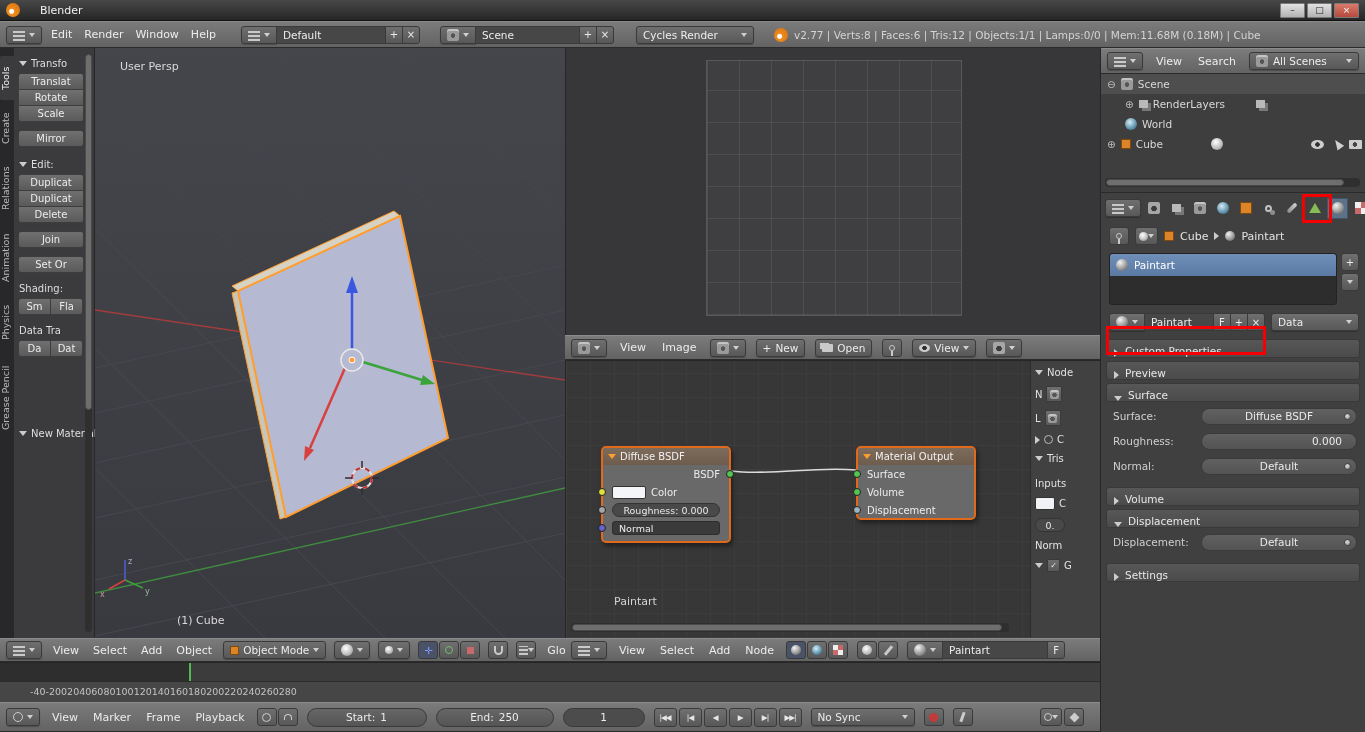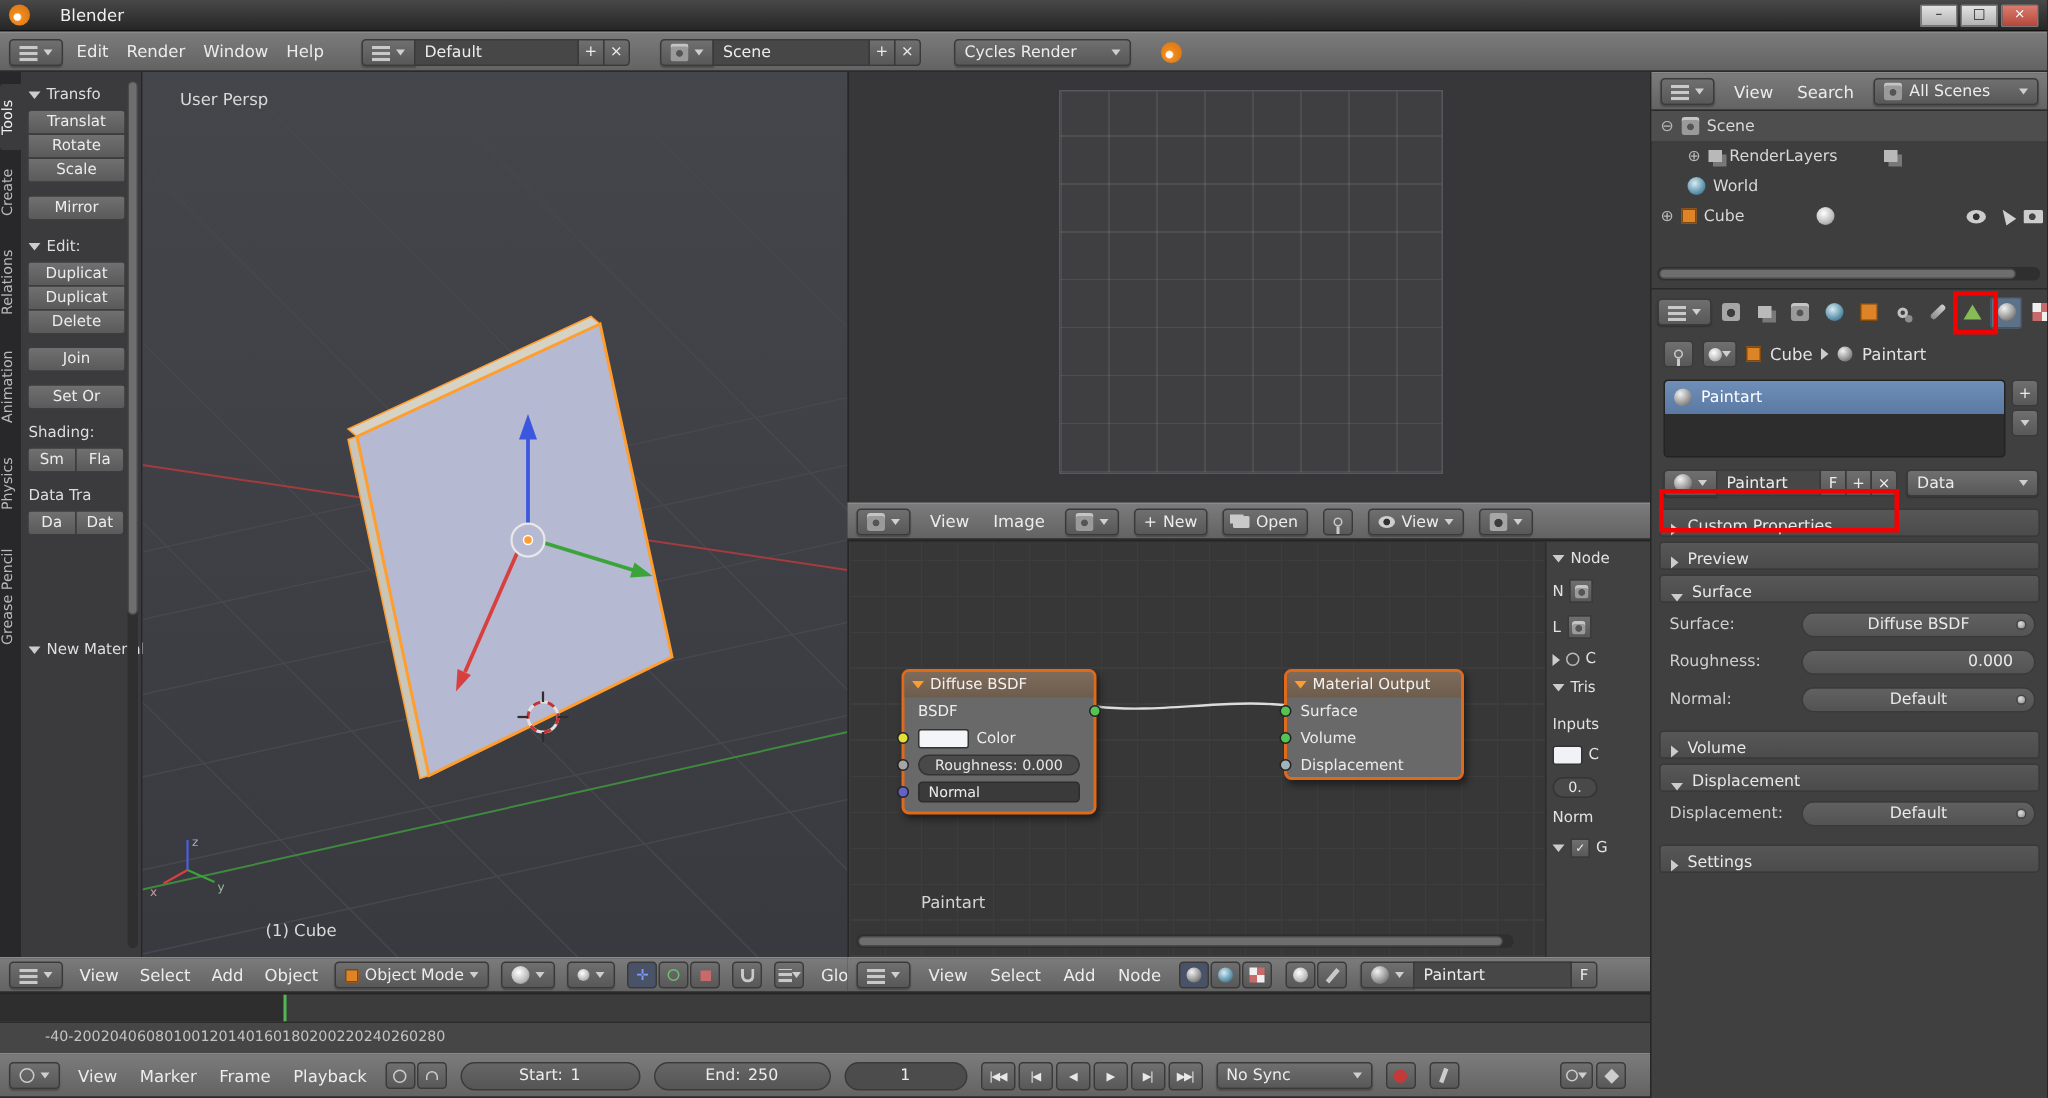--- a/index.html
+++ b/index.html
@@ -137,20 +137,21 @@
         </span>
       <span class="field" style="width:105px;margin-left:-1px">Scene</span>
       <span class="sq" style="margin-left:-1px">+</span>
       <span class="sq" style="margin-left:-1px;border-radius:0 3px 3px 0">×</span>
     </span>
     <span class="dd" style="margin-left:16px;width:118px;justify-content:space-between">
         <span>Cycles Render</span>
         <span class="cd"></span>
       </span>
     <span class="blogo" style="margin-left:14px"></span>
+    <span style="color:#d4d4d4;font-size:10.5px;white-space:nowrap">v2.77 | Verts:8 | Faces:6 | Tris:12 | Objects:1/1 | Lamps:0/0 | Mem:11.68M (0.18M) | Cube</span>
   </div>
 
   <div class="abs tooltabs">
     <div class="ttab active" style="height:44px">Tools</div>
     <div class="ttab" style="height:48px">Create</div>
     <div class="ttab" style="height:64px">Relations</div>
     <div class="ttab" style="height:68px">Animation</div>
     <div class="ttab" style="height:52px">Physics</div>
     <div class="ttab" style="height:92px">Grease Pencil</div>
   </div>
@@ -332,21 +333,21 @@
 
   <div class="abs nodeed">
     <svg class="abs" style="left:0;top:0" width="465" height="278">
       <path d="M165,110 C205,115 248,105 290,109" fill="none" stroke="#dcdcdc" stroke-width="1.6"></path>
     </svg>
     <div class="node" style="left:35px;top:85px;width:130px;height:97px">
       <div class="nhead">
           <span class="tri-d" style="border-top-color:#ff9d2e"></span>
           <span>Diffuse BSDF</span>
         </div>
-      <div class="nrow" style="justify-content:flex-start">
+      <div class="nrow" style="justify-content:flex-end">
         <span>BSDF</span>
         <span class="sock" style="right:-5px;background:#54c454"></span>
       </div>
       <div class="nrow">
         <span class="sock" style="left:-5px;background:#e2de3a"></span>
         <span class="nswatch"></span>
         <span>Color</span>
       </div>
       <div class="nrow">
         <span class="sock" style="left:-5px;background:#a5a5a5"></span>

